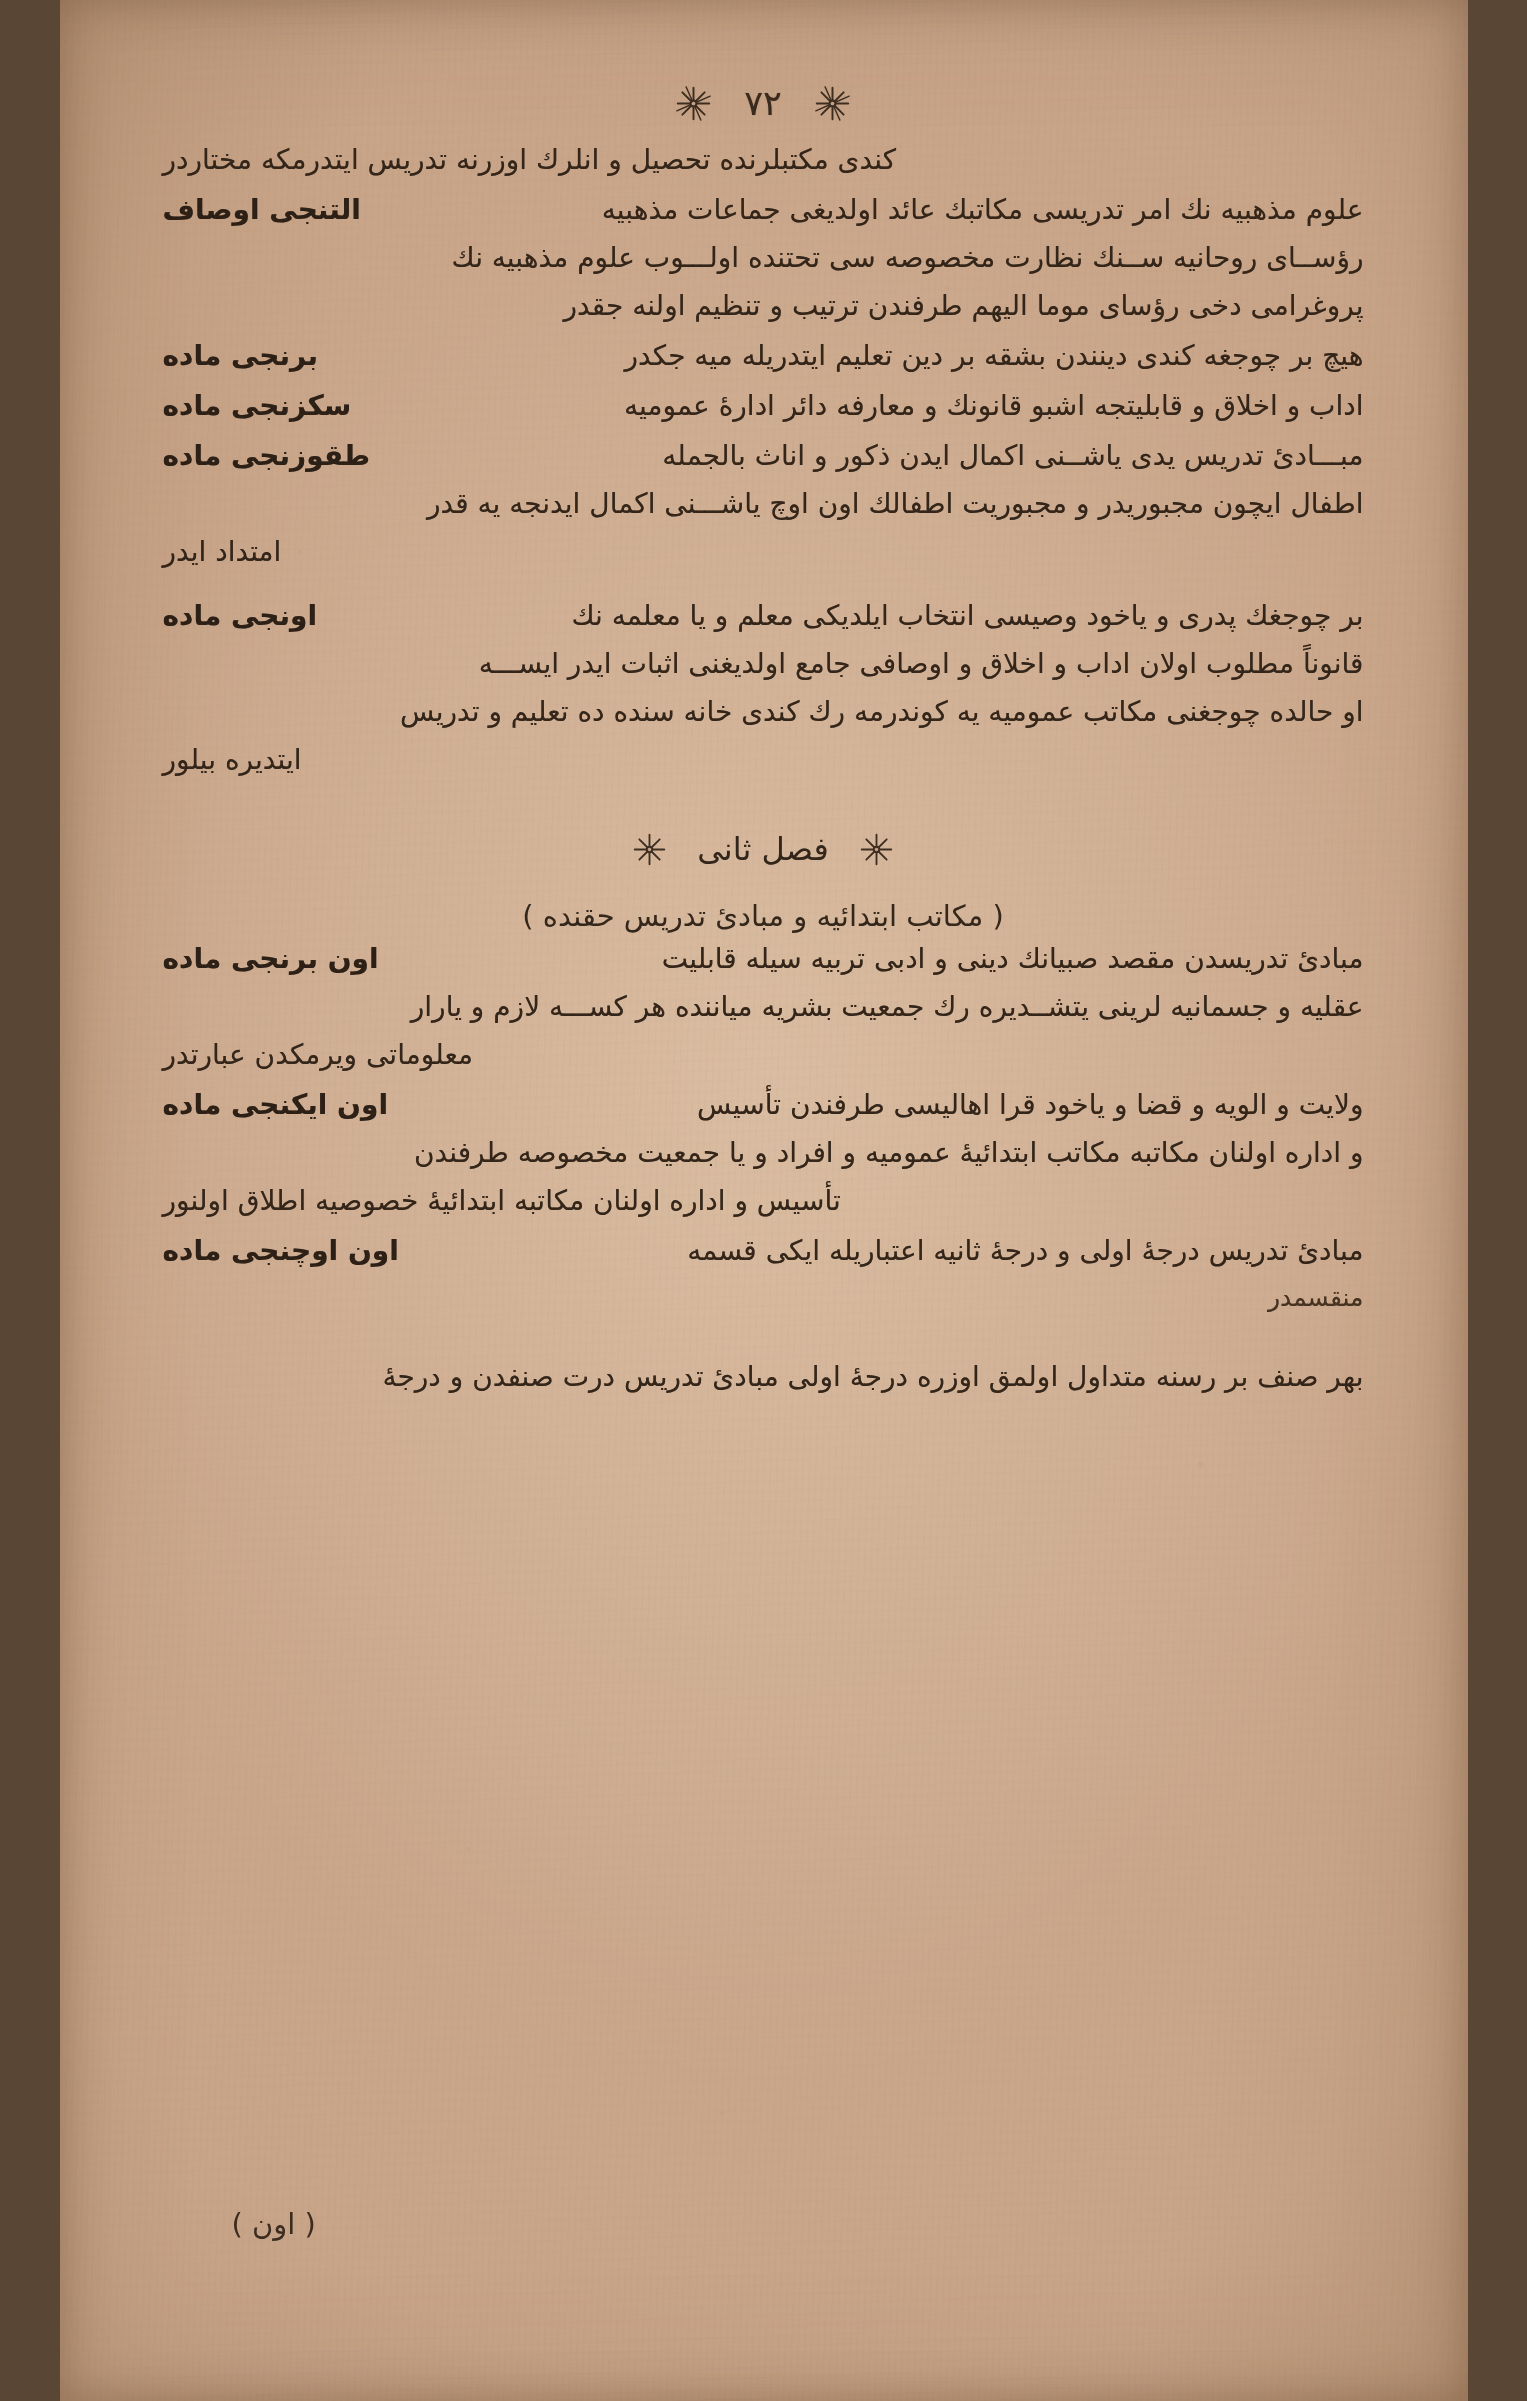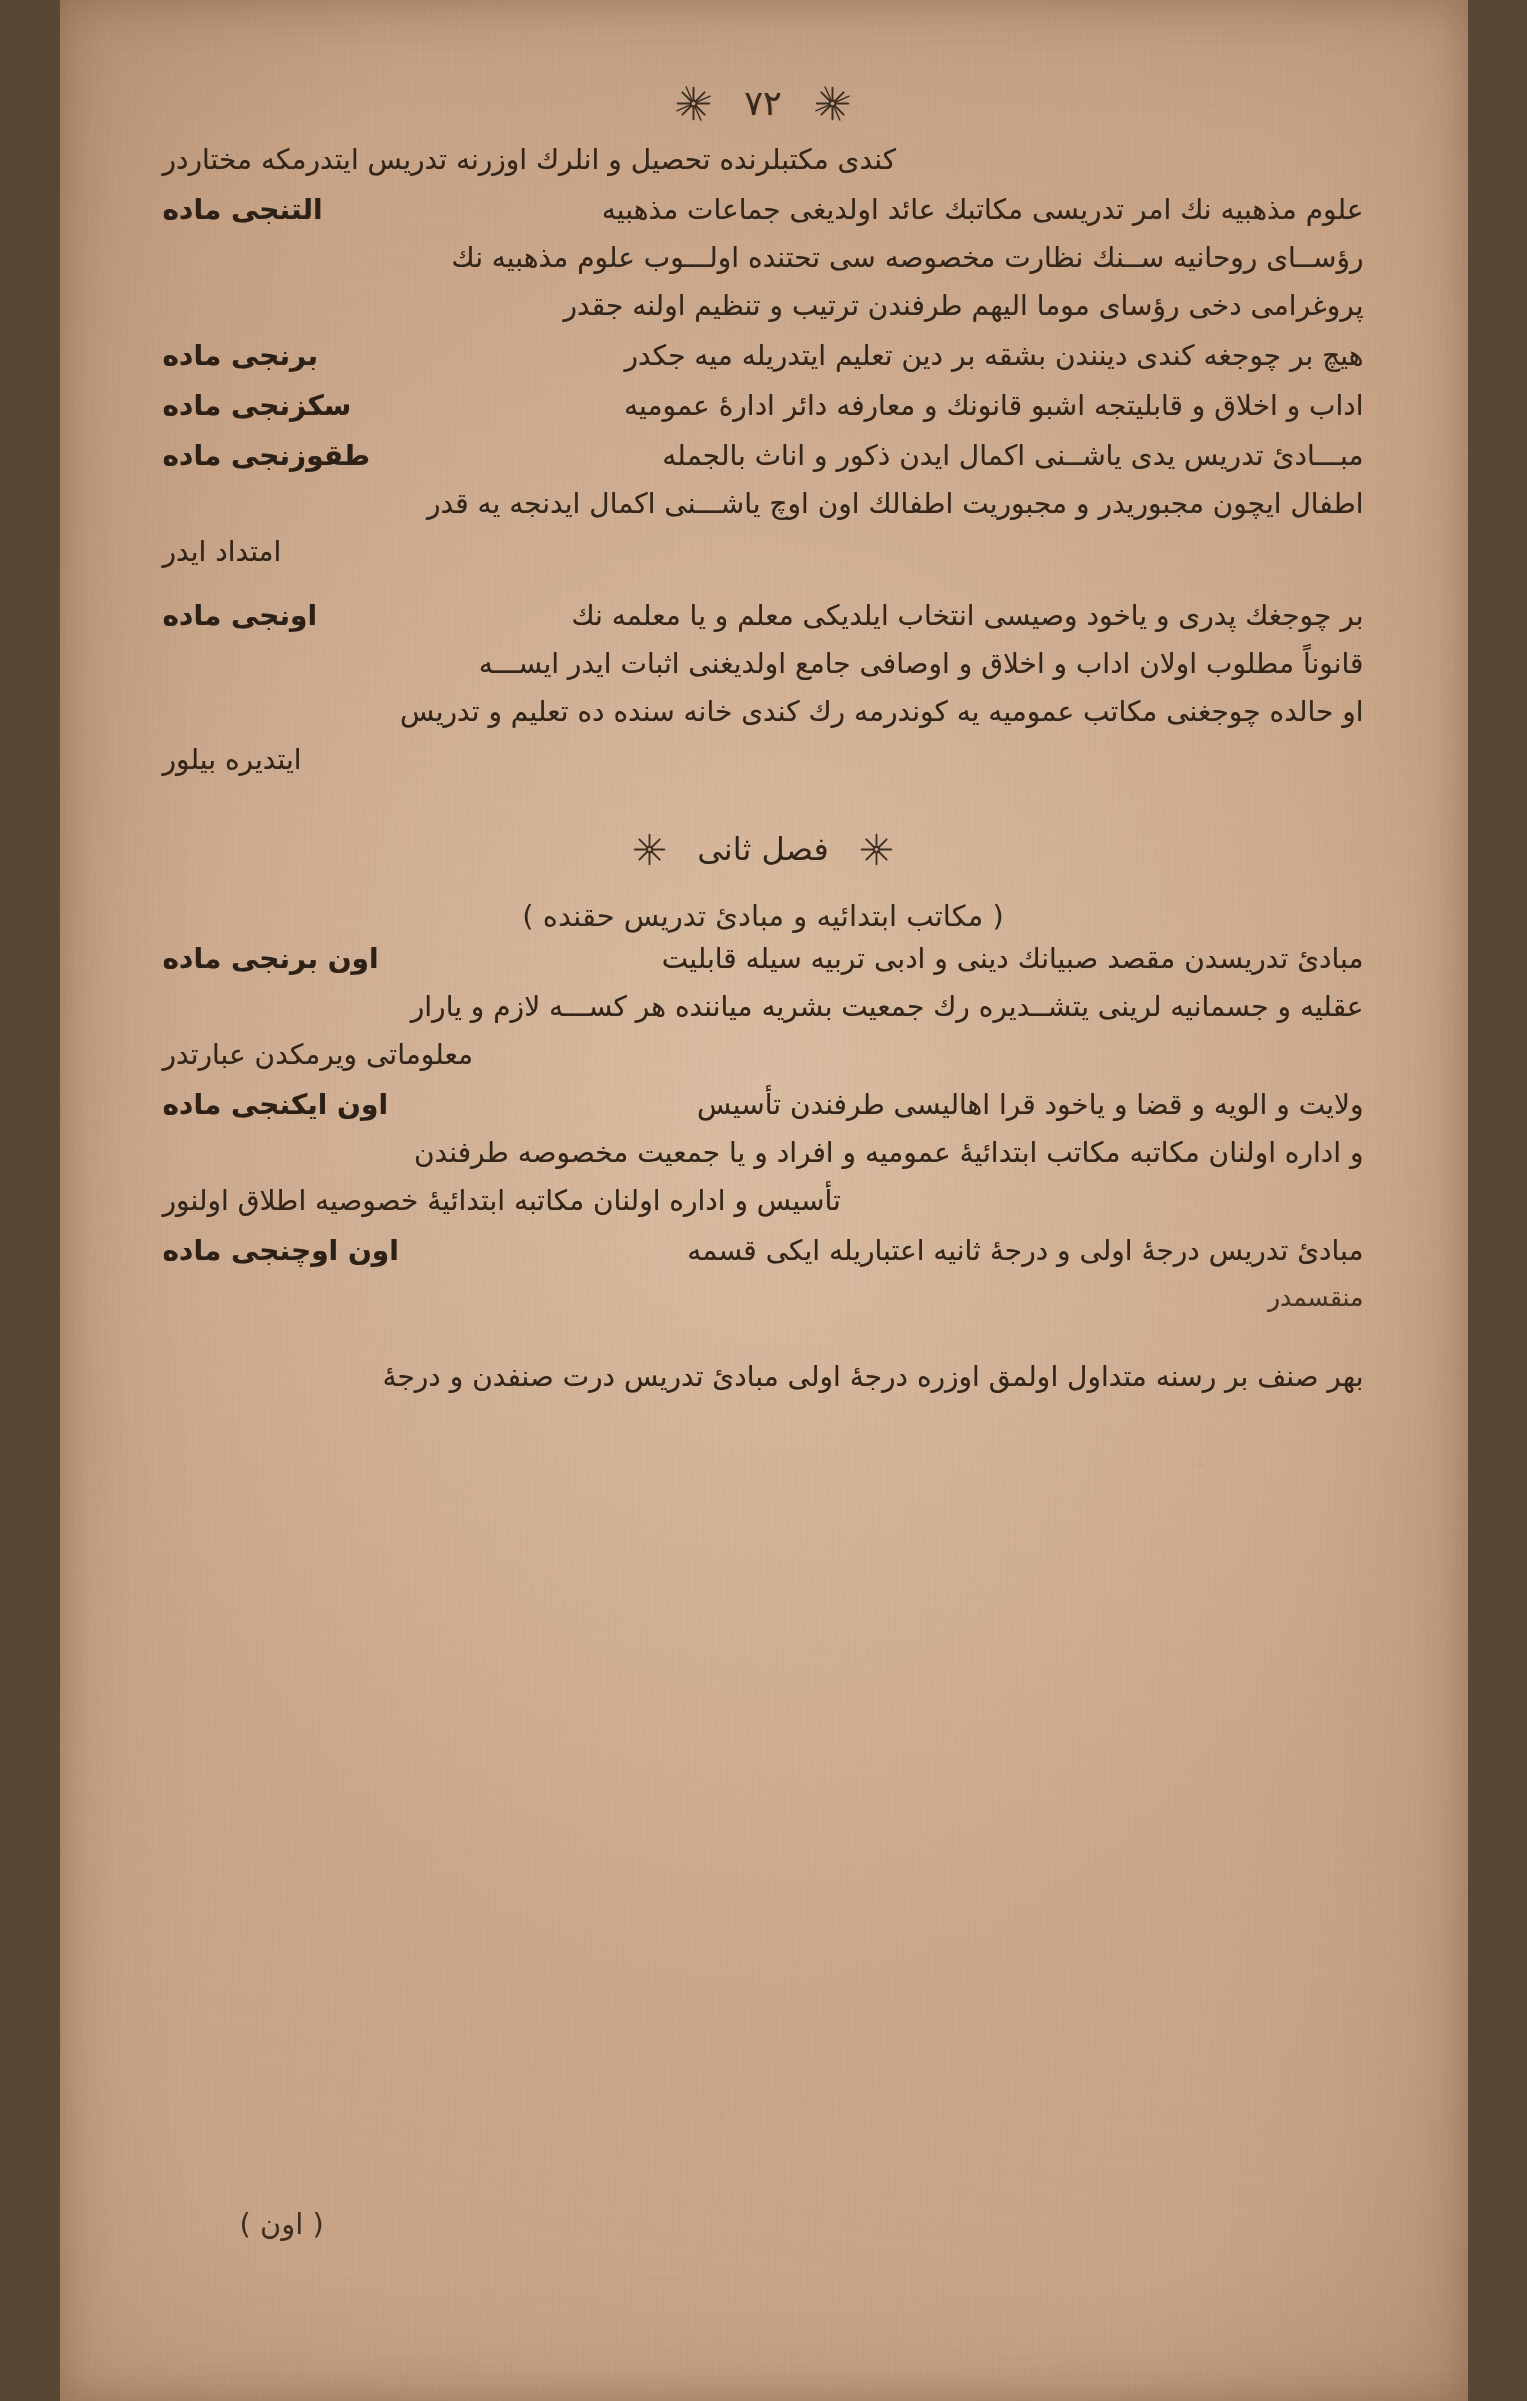--- a/index.html
+++ b/index.html
@@ -135,21 +135,21 @@
 
   
   .tail-word {
     font-size: 25px;
     color: #463322;
   }
 
   
   .catchword {
     position: absolute;
-    left: 180px;
+    left: 172px;
     top: 2207px;
     font-size: 29px;
     color: #3b2c1f;
     letter-spacing: 1.9px;
   }
 
   .spacer-sm { height: 15px; }
   .spacer-md { height: 28px; }
 </style>
 </head>
@@ -188,21 +188,21 @@
     <div class="para">
       <div class="line end">
         <span>كندى مكتبلرنده تحصيل و انلرك اوزرنه تدريس ايتدرمكه مختاردر</span>
       </div>
     </div>
 
     <div class="para">
       <div class="line just">
         <span>علوم مذهبيه نك امر تدريسى مكاتبك عائد اولديغى جماعات مذهبيه</span>
         <span class="gap-lead"></span>
-        <span class="madde">التنجى ماده</span>
+        <span class="madde">التنجى اوصاف</span>
       </div>
       <div class="line just">
         <span>رؤســاى روحانيه ســنك نظارت مخصوصه سى تحتنده اولـــوب علوم مذهبيه نك</span>
       </div>
       <div class="line just">
         <span>پروغرامى دخى رؤساى موما اليهم طرفندن ترتيب و تنظيم اولنه جقدر</span>
       </div>
     </div>
 
     <div class="para">

